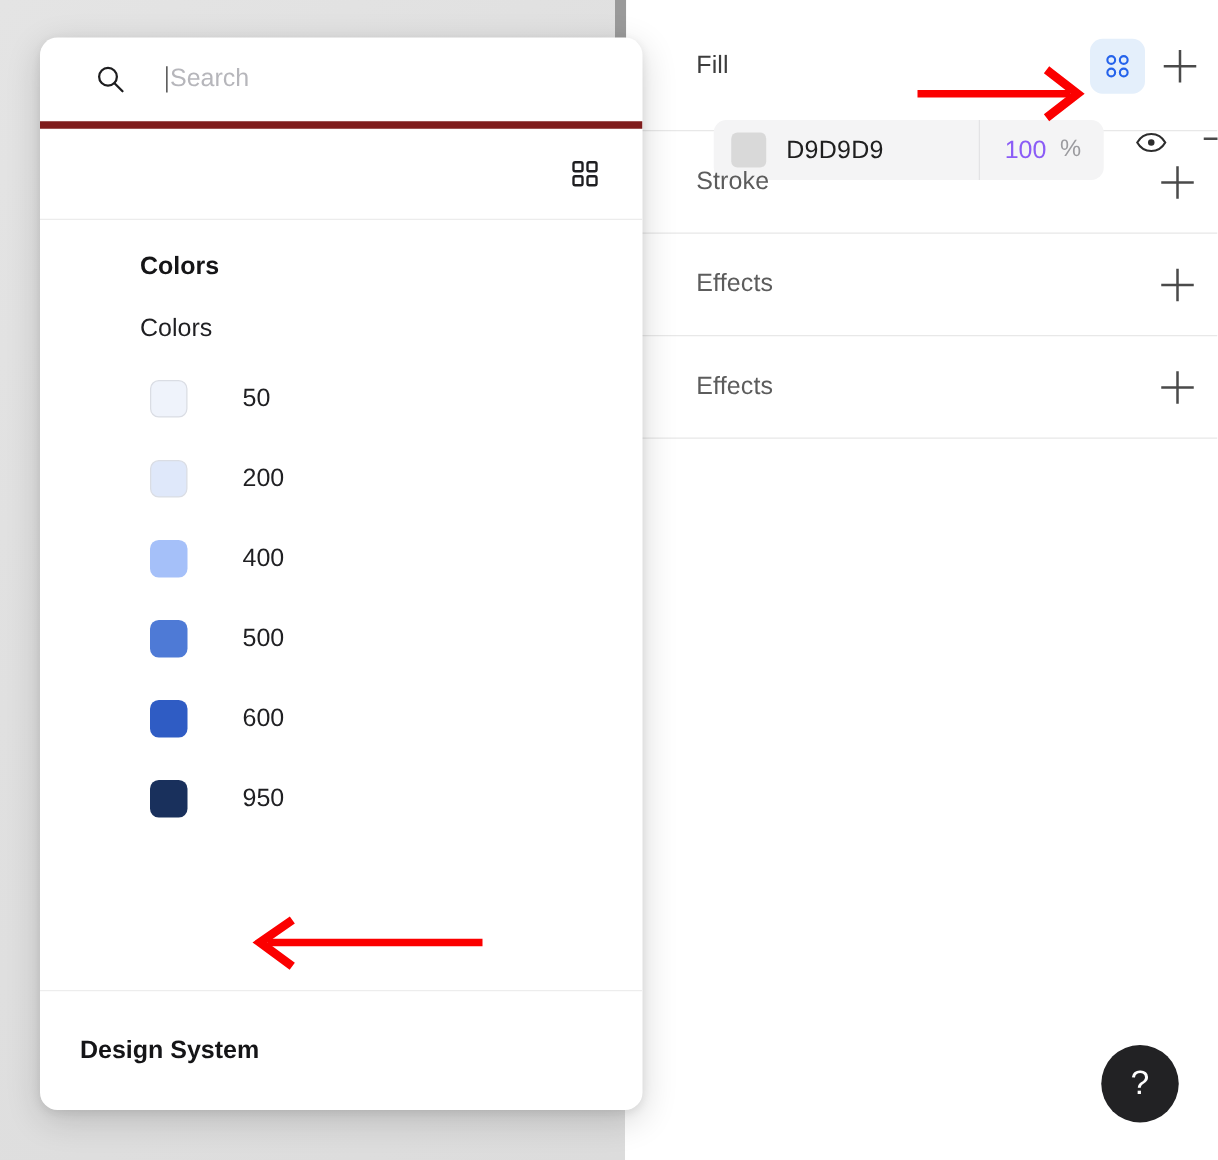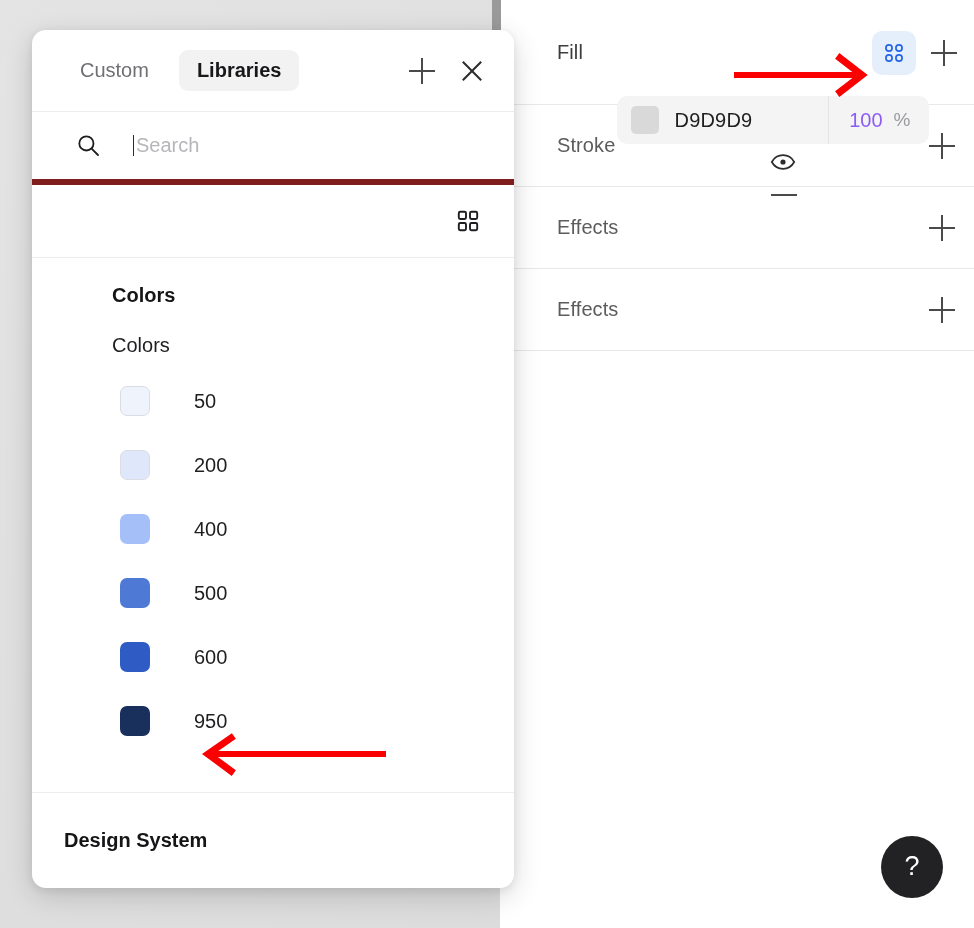--- a/index.html
+++ b/index.html
@@ -95,25 +95,24 @@
 
   .minus-icon {
     width: 26px; height: 2px;
     background: #4a4a4a;
     flex: 0 0 auto;
   }
 
   
   #fill-row-wrap {
     display: flex;
-    align-items: center;
+    align-items: flex-start;
     padding: 0 0 0 29px;
     height: 66px;
     margin-top: -9px;
-    flex-direction: column;
   }
   #fill-swatch-row {
     display: flex;
     align-items: center;
     background: #f4f4f5;
     border-radius: 10px;
     height: 48px;
     width: 312px;
     box-sizing: border-box;
     flex: 0 0 auto;
@@ -418,31 +417,20 @@
   <div class="prop-section" id="section-export">
     <span class="prop-title">Effects</span>
     <span class="section-plus">
       <span class="plus-icon"></span>
     </span>
   </div>
 </div>
 
 <div id="libraries-popover">
 
-  <div id="popover-header">
-    <span class="tab inactive">Custom</span>
-    <span class="tab active" style="margin-left:12px;">Libraries</span>
-    <span class="prop-spacer"></span>
-    <span class="header-icon-btn">
-      <span class="plus-icon"></span>
-    </span>
-    <span class="header-icon-btn" style="margin-left:10px;">
-      <span class="close-icon"></span>
-    </span>
-  </div>
 
   <div id="search-bar">
     <svg width="25" height="25" viewBox="0 0 25 25">
       <circle cx="10.4" cy="10.4" r="7.1" fill="none" stroke="#1d1d1f" stroke-width="1.8"></circle>
       <line x1="15.6" y1="15.6" x2="22" y2="22" stroke="#1d1d1f" stroke-width="1.8" stroke-linecap="round"></line>
     </svg>
     <span id="search-input-wrap">
       <span id="search-caret"></span>
       <span id="search-placeholder">Search</span>
     </span>

